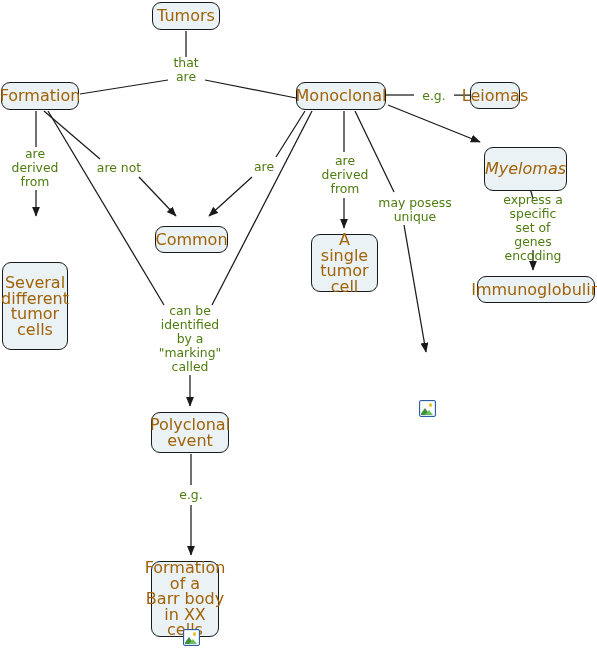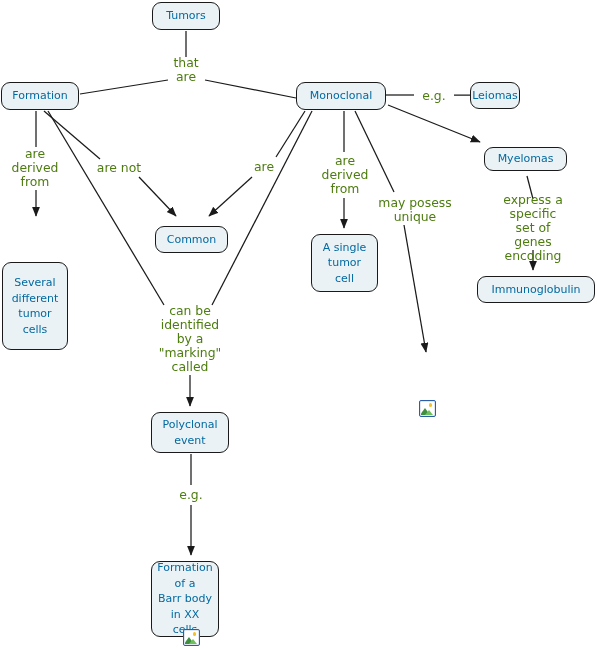--- a/index.html
+++ b/index.html
@@ -23,22 +23,22 @@
     top: 0;
     width: 597px;
     height: 648px;
   }
   .node {
     position: absolute;
     box-sizing: border-box;
     background: #eaf2f5;
     border: 1.3px solid #1a1a1a;
     border-radius: 9px;
-    color: #0369a1;
-    font-size: 11px;
+    color: #a16207;
+    font-size: 16px;
     line-height: 15.5px;
     text-align: center;
     display: flex;
     align-items: center;
     justify-content: center;
     padding: 3px 7px;
     white-space: pre-line;
     box-shadow: 0 0 0 0 transparent;
   }
   .edge-label {
@@ -154,21 +154,21 @@
   </svg>
 
   <div class="node" style="left:152px; top:2px; width:68px; height:28px;">Tumors</div>
 
   <div class="node" style="left:1px; top:82px; width:78px; height:28px;">Formation</div>
 
   <div class="node" style="left:296px; top:82px; width:90px; height:28px;">Monoclonal</div>
 
   <div class="node" style="left:470px; top:82px; width:50px; height:27px;text-align:right;">Leiomas</div>
 
-  <div class="node" style="left:484px; top:147px; width:83px; height:24px;">Myelomas</div>
+  <div class="node" style="left:484px; top:147px; width:83px; height:44px;font-style:italic;">Myelomas</div>
 
   <div class="node" style="left:477px; top:276px; width:118px; height:27px;">Immunoglobulin</div>
 
   <div class="node" style="left:2px; top:237px; width:66px; height:88px;margin-top:25px;">Several
 different
 tumor
 cells</div>
 
   <div class="node" style="left:155px; top:226px; width:73px; height:27px;">Common</div>
 

